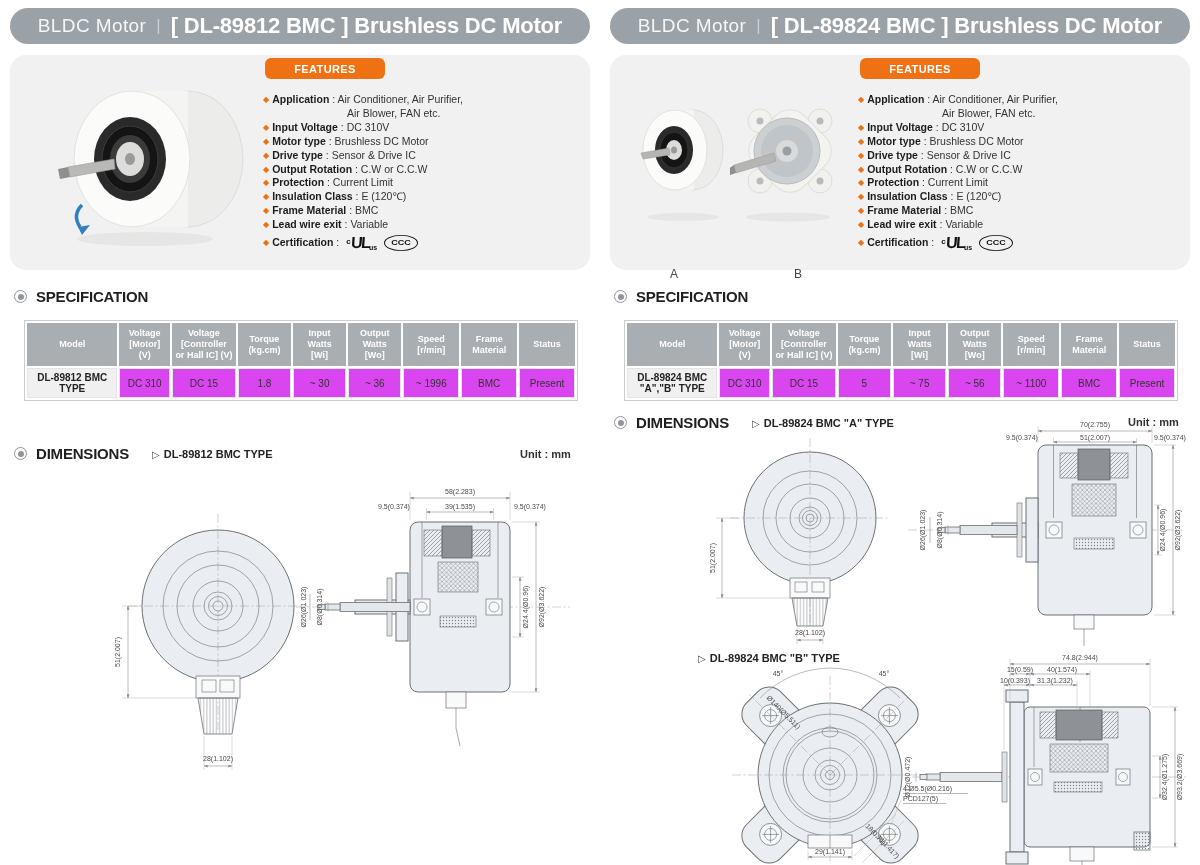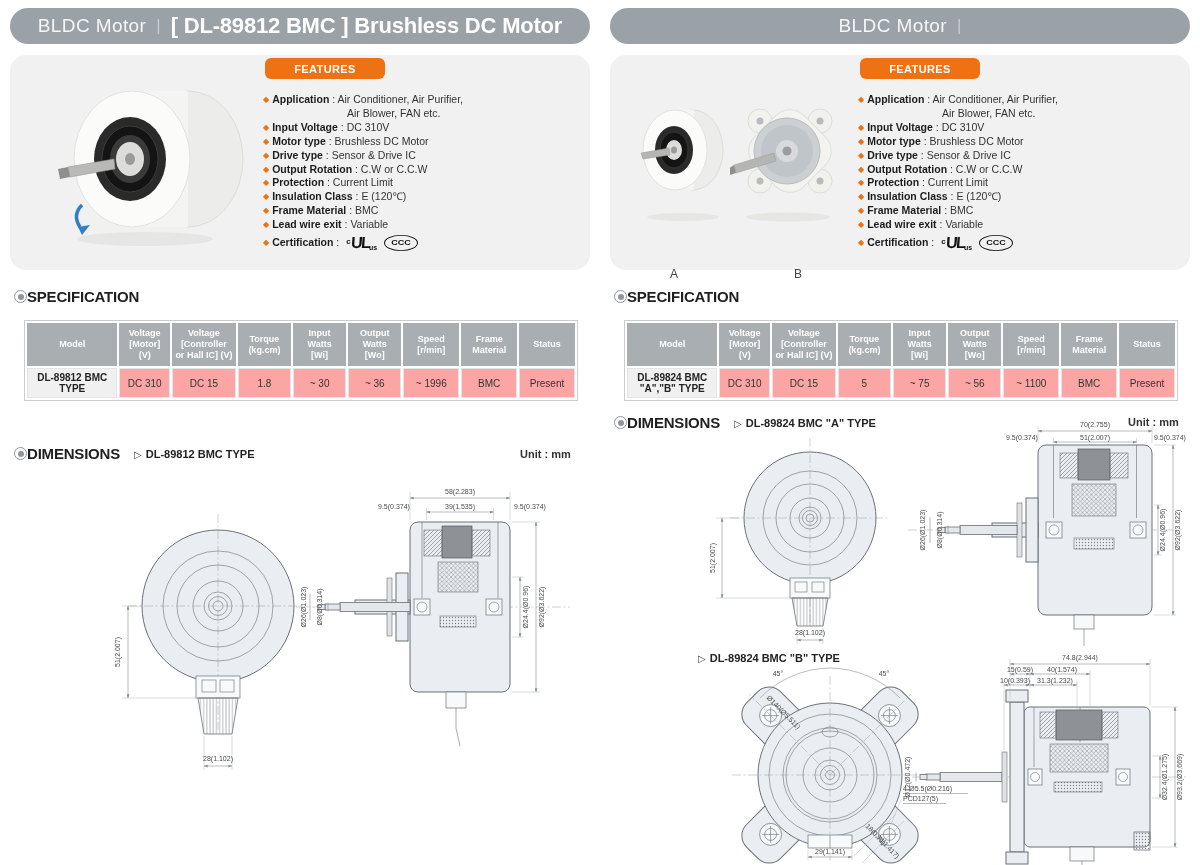--- a/index.html
+++ b/index.html
@@ -15,32 +15,32 @@
   .feats{position:absolute;font-size:10.5px;color:#333;line-height:13.9px;width:325px}
   .feat .dia{color:#ee7214;font-size:8px;margin-right:3px;vertical-align:1px}
   .feat b{color:#1c1c1c}
   .feat .v2{margin-left:84px}
   .certrow{display:flex;align-items:center;gap:7px;margin-top:2px}
   .ul{display:inline-flex;align-items:flex-start;color:#111;line-height:1}
   .ul .c{font-size:8px;font-weight:700;margin-top:3px}
   .ul .m{font-size:16px;font-weight:800;letter-spacing:-1.5px;transform:skewX(-4deg)}
   .ul .us{font-size:7px;font-weight:700;margin-top:9px}
   .ccc{display:inline-block;border:1.4px solid #111;border-radius:50%;padding:1px 6px;font-size:9px;font-weight:700;color:#111;transform:scaleY(.9)}
-  .sec{position:absolute;display:flex;align-items:center;left:4px}
+  .sec{position:absolute;display:flex;align-items:center;gap:9px;left:4px}
   .bullseye{width:11px;height:11px;border:1.5px solid #8f959a;border-radius:50%;position:relative;flex:0 0 auto}
   .bullseye::after{content:"";position:absolute;inset:2.5px;background:#8f959a;border-radius:50%}
   .sec h2{font-size:15px;font-weight:700;color:#1f1f1f;margin:0;letter-spacing:-.2px}
   .type{font-size:11px;font-weight:700;color:#222;margin-left:14px}
   .type .mk,.typeb .mk{font-size:10px;color:#444;margin-right:4px;font-weight:400}
   .typeb{position:absolute;font-size:11px;font-weight:700;color:#222}
   .unit{position:absolute;font-size:11px;font-weight:700;color:#333}
   .spec-wrap{position:absolute;top:312px;left:14px;width:552px;border:1px solid #c9cdd0;background:#fff}
   table{width:100%;border-collapse:separate;border-spacing:2px;table-layout:fixed}
   th{background:#a9aeb3;color:#fff;font-size:9px;font-weight:700;padding:5px 1px;white-space:pre-line;line-height:11px;text-align:center}
-  td{background:#fca5a5;font-size:10px;color:#333;text-align:center;height:26px;white-space:pre-line;line-height:11px;border:1px solid #e3e5e7;padding:1px}
+  td{background:#d946ef;font-size:10px;color:#333;text-align:center;height:26px;white-space:pre-line;line-height:11px;border:1px solid #e3e5e7;padding:1px}
   td.model{font-weight:700;background:#f0f0f1;color:#222}
   .drw{position:absolute;left:0}
   
   .oln{fill:#eaeef2;stroke:#6b7177;stroke-width:1}
   .w{fill:#f7f9fa;stroke:#6b7177;stroke-width:.7}
   .thin{fill:none;stroke:#6b7177;stroke-width:.6}
   .cl{stroke:#9aa0a5;stroke-width:.5;stroke-dasharray:9 2.5 2 2.5;fill:none}
   .dim{stroke:#8a8f94;stroke-width:.6;fill:none}
   .ext{stroke:#abb0b4;stroke-width:.45;fill:none}
   .dk{fill:#8e9296;stroke:#55595d;stroke-width:.7}
@@ -250,20 +250,21 @@
     <line class="dim" x1="300" y1="116" x2="300" y2="142"></line>
     <text class="dl mid" transform="rotate(-90 296 129)" x="296" y="129">Ø26(Ø1.023)</text>
   </svg>
 </div>
 
 <div class="col" id="colR">
 
   <div class="hbar">
     <span class="cat">BLDC Motor</span>
     <span class="sep">|</span>
+    <span class="mdl">[ DL-89824 BMC ] Brushless DC Motor</span>
   </div>
 
   <div class="card">
     <svg class="drw" style="top:35px;left:25px" width="95" height="135" viewBox="0 0 95 135">
       <ellipse cx="48" cy="127" rx="36" ry="4" fill="#e6e6e4"></ellipse>
       <ellipse cx="58" cy="60" rx="30" ry="40" fill="#ececea" stroke="#ddddd9"></ellipse>
       <rect x="42" y="20" width="17" height="80" fill="#f4f4f2"></rect>
       <ellipse cx="40" cy="60" rx="32" ry="40" fill="#fbfbf9" stroke="#e2e2de"></ellipse>
       <ellipse cx="39" cy="60" rx="19" ry="24" fill="#2a2a2a"></ellipse>
       <ellipse cx="39" cy="60" rx="14" ry="18" fill="#141414" stroke="#3c3c3c" stroke-width="0.8"></ellipse>

